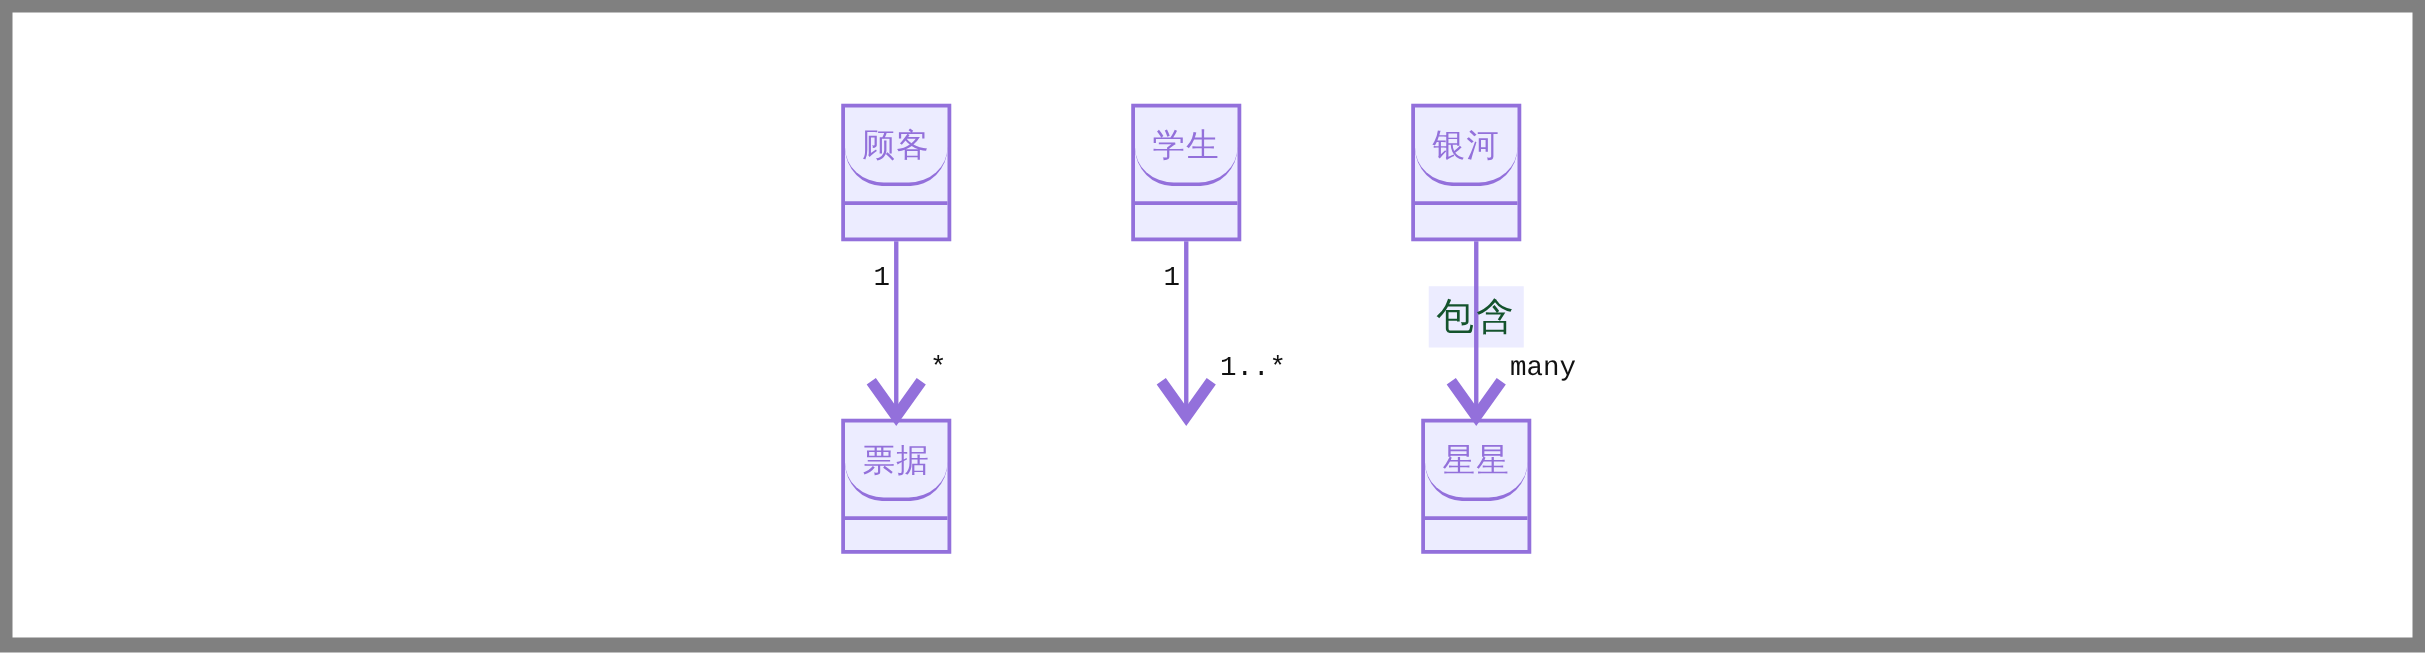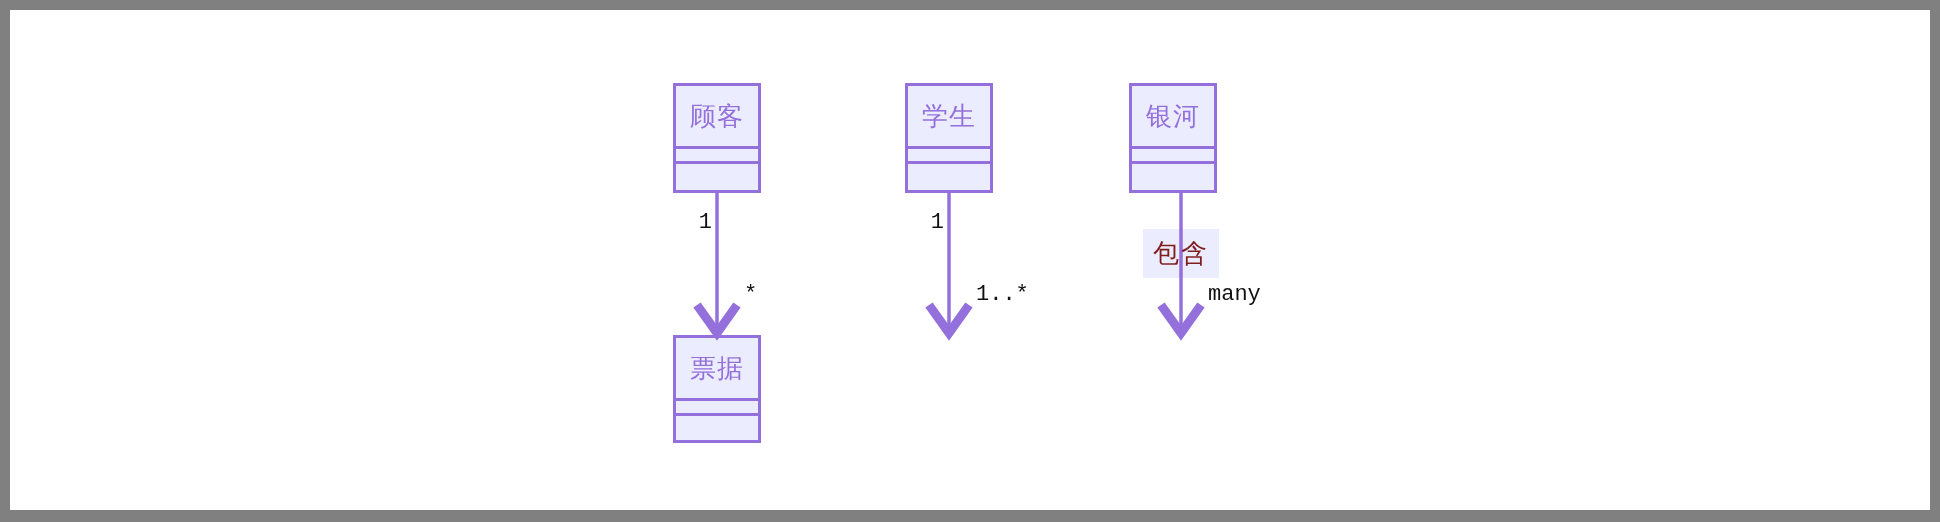--- a/index.html
+++ b/index.html
@@ -32,20 +32,21 @@
 
   .cls-title {
     height: 60px;
     display: flex;
     align-items: center;
     justify-content: center;
     font-size: 26px;
     letter-spacing: 1px;
     color: #9370DB;
     border-bottom: 3px solid #9370DB;
+    border-radius: 31px;
   }
   .cls-attrs {
     height: 12px;
     border-bottom: 3px solid #9370DB;
   }
   .cls-methods { flex: 1; }
 
   
   .connector {
     position: absolute;
@@ -81,23 +82,23 @@
   }
   .edge-label-text {
     position: absolute;
     left: 1133px;
     top: 219px;
     width: 76px;
     height: 49px;
     display: flex;
     align-items: center;
     justify-content: center;
-    font-size: 26px;
+    font-size: 30px;
     letter-spacing: 2px;
-    color: #7f1d1d;
+    color: #14532d;
     z-index: 4;
   }
 </style>
 </head>
 <body>
 
 <div class="frame">
 
   <div class="class-box top-row" style="left:663px">
     <div class="cls-title">顾客</div>
@@ -133,14 +134,19 @@
     <div class="cls-attrs"></div>
     <div class="cls-methods"></div>
   </div>
   <div class="edge-label-bg"></div>
   <svg class="connector" style="left:1111px" viewBox="0 0 120 142">
     <line x1="60" y1="0" x2="60" y2="139" stroke="#9370DB" stroke-width="3.5"></line>
     <polyline points="40,112 60,140 80,112" fill="none" stroke="#9370DB" stroke-width="9" stroke-linejoin="miter"></polyline>
   </svg>
   <div class="edge-label-text">包含</div>
   <div class="mult target" style="left:1198px">many</div>
+  <div class="class-box bottom-row" style="left:1127px">
+    <div class="cls-title">星星</div>
+    <div class="cls-attrs"></div>
+    <div class="cls-methods"></div>
+  </div>
 
 </div>
 
 </body></html>

